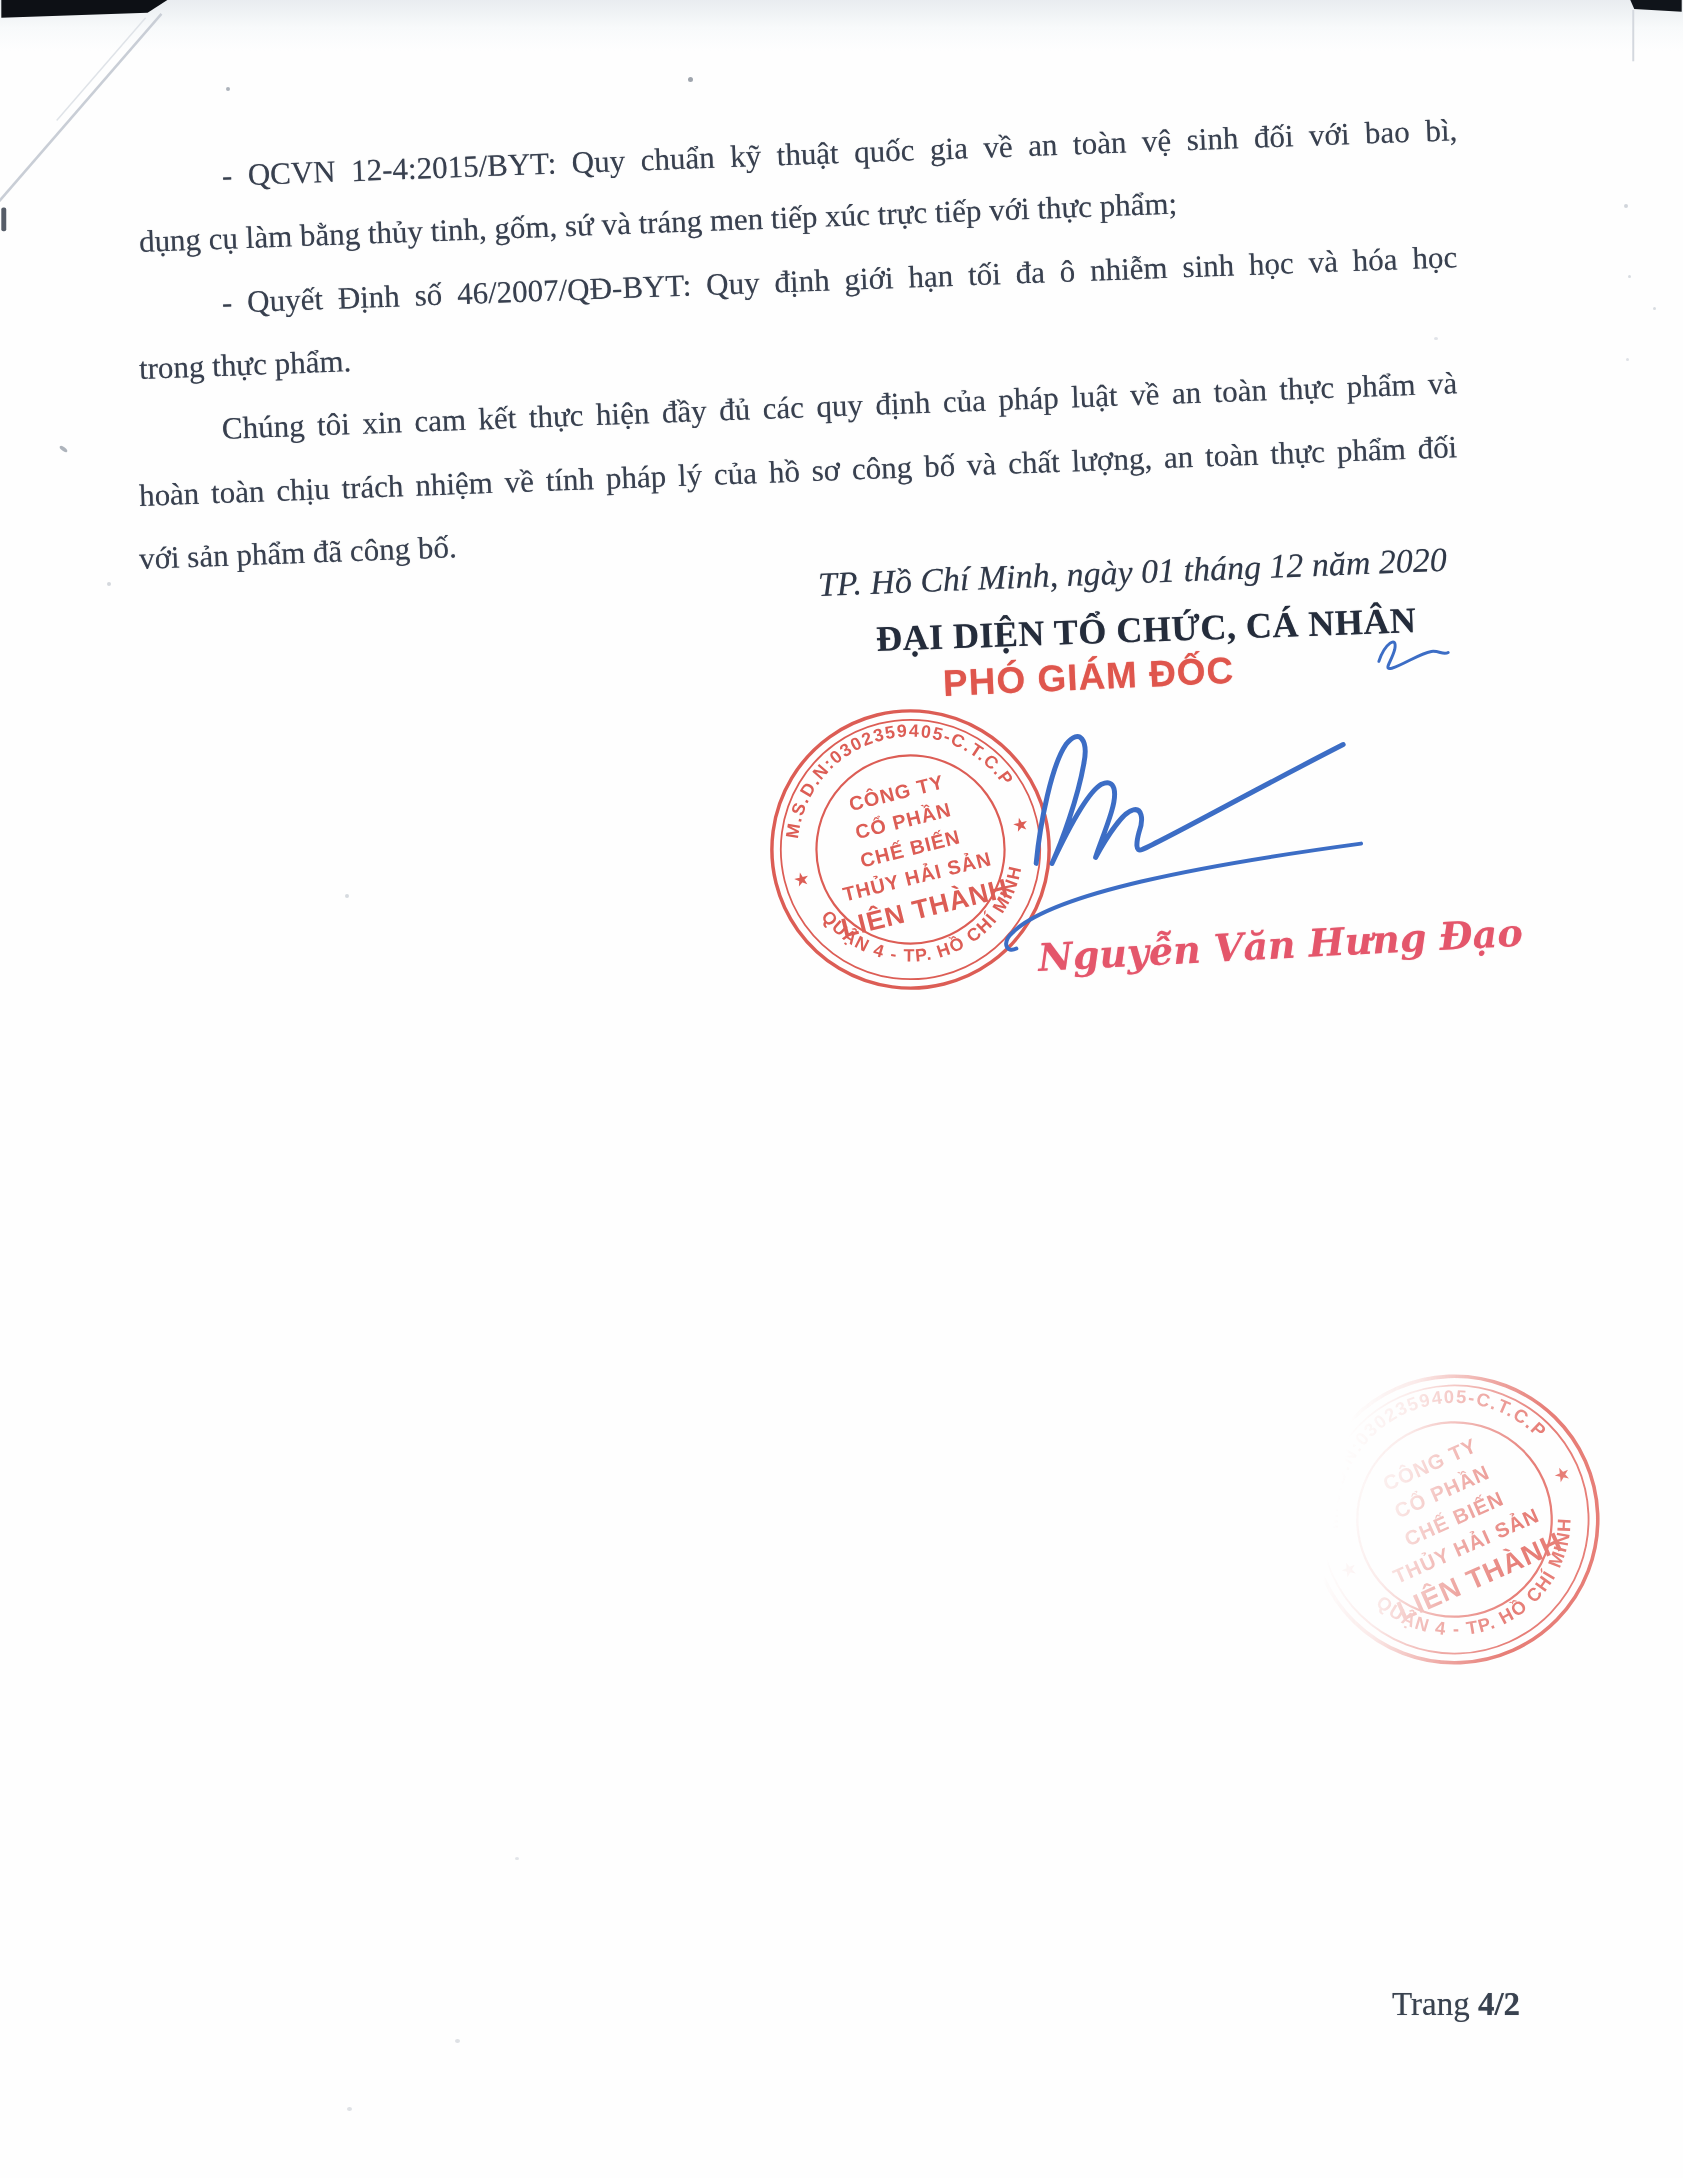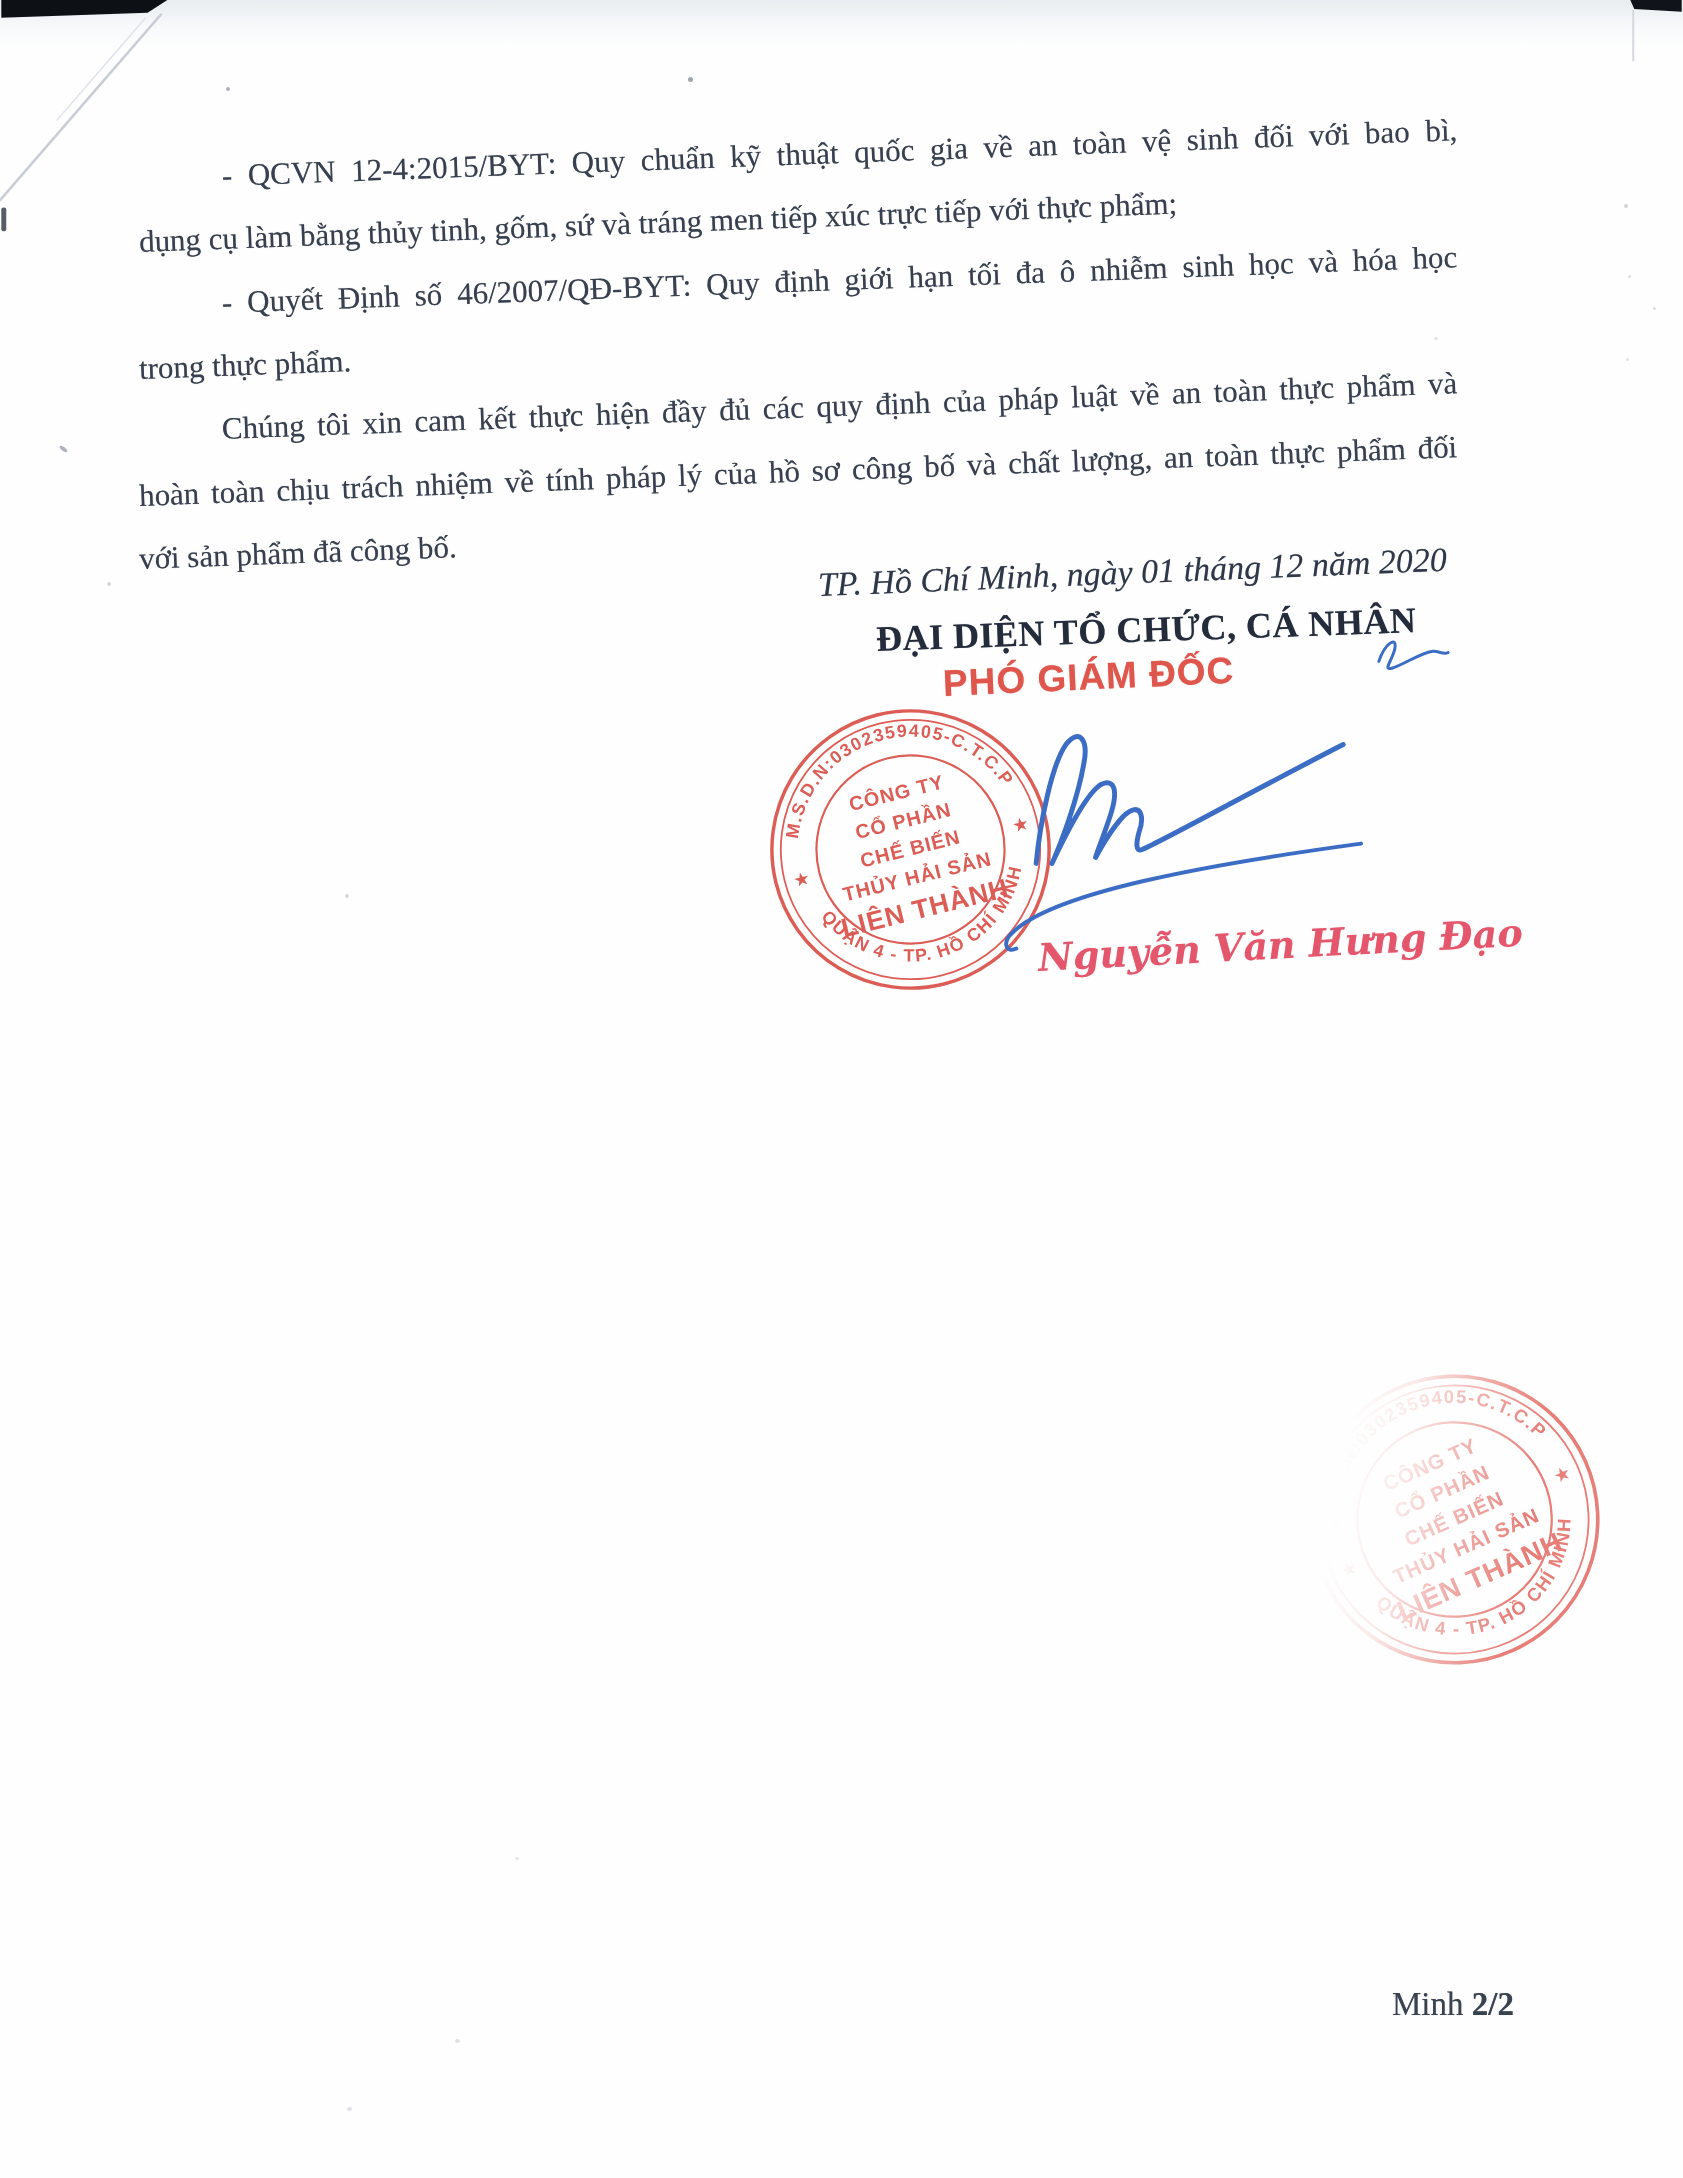--- a/index.html
+++ b/index.html
@@ -158,22 +158,22 @@
     <g fill="none" stroke="#3c6dc5" stroke-linecap="round" stroke-linejoin="round">
       <path stroke-width="3" d="M 1392 668 C 1398 650 1411 641 1408 656 C 1405 668 1396 677 1405 675 C 1418 671 1433 660 1445 658 C 1453 657 1457 662 1462 659"></path>
       <path stroke-width="5" d="M 1046 872 C 1050 830 1062 772 1076 752 C 1090 734 1099 748 1094 772 C 1088 806 1072 850 1062 872 C 1078 838 1098 800 1112 792 C 1126 786 1128 800 1122 820 C 1116 840 1108 858 1106 866 C 1118 844 1134 820 1144 818 C 1152 816 1155 826 1150 840 C 1147 851 1146 861 1153 858 C 1180 846 1262 800 1356 752"></path>
       <path stroke-width="4" d="M 1026 958 C 1016 963 1011 952 1022 942 C 1062 902 1212 874 1374 852"></path>
     </g>
   </svg>
 
   <div class="signer-name">Nguyễn Văn Hưng Đạo</div>
 
   <div class="page-num">
-    <span>Minh</span>
-    <b>2/2</b>
+    <span>Trang</span>
+    <b>4/2</b>
   </div>
 
   <div class="speck" style="left:59px;top:447px;width:9px;height:4px;background:#9aa1ab;transform:rotate(38deg);opacity:.8;"></div>
   <div class="speck" style="left:107px;top:582px;width:4px;height:4px;background:#c2c7cf;opacity:.7;"></div>
   <div class="speck" style="left:688px;top:77px;width:5px;height:5px;background:#8e959f;opacity:.85;"></div>
   <div class="speck" style="left:226px;top:87px;width:4px;height:4px;background:#99a0aa;opacity:.8;"></div>
   <div class="speck" style="left:1624px;top:204px;width:4px;height:4px;background:#c2c7cf;opacity:.75;"></div>
   <div class="speck" style="left:1628px;top:275px;width:3px;height:3px;background:#c8cdd4;opacity:.7;"></div>
   <div class="speck" style="left:1653px;top:307px;width:3px;height:3px;background:#c8cdd4;opacity:.7;"></div>
   <div class="speck" style="left:1626px;top:358px;width:3px;height:3px;background:#ccd1d8;opacity:.65;"></div>

